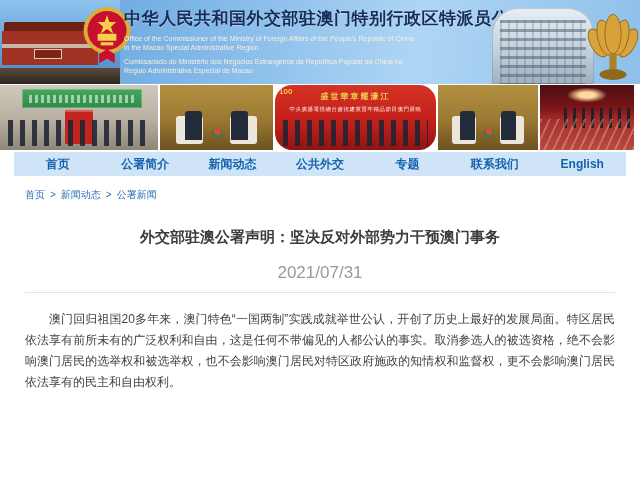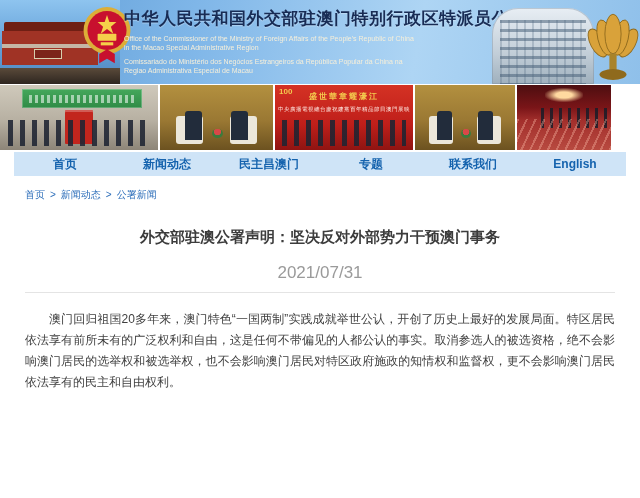--- a/index.html
+++ b/index.html
@@ -40,21 +40,21 @@
     background:repeating-linear-gradient(90deg,rgba(255,255,255,.55) 0 3px,rgba(255,255,255,0) 3px 6px);}
   .photo1 .red-box{position:absolute;left:41%;bottom:10%;width:18%;height:52%;background:#c2251d;border-radius:1px;
     box-shadow:inset 0 2px 0 rgba(255,255,255,.25);}
   .photo2{width:113px;background:linear-gradient(180deg,#b3903f 0%,#9a7833 55%,#6c5220 100%);}
   .photo4{width:100px;background:linear-gradient(180deg,#b3903f 0%,#9a7833 55%,#6c5220 100%);}
   .chair{position:absolute;bottom:10%;width:24%;height:42%;background:#ece7da;border-radius:3px;}
   .chair.l{left:14%;} .chair.r{right:14%;}
   .sitter{position:absolute;bottom:16%;width:15%;height:44%;background:#222c3b;border-radius:3px 3px 0 0;}
   .sitter.l{left:22%;} .sitter.r{right:22%;}
   .flowers{position:absolute;left:46%;bottom:18%;width:10%;height:14%;background:radial-gradient(circle at 50% 30%,#d84848 0 40%,#3c7a3c 45% 100%);border-radius:50%;}
-  .photo3{width:138px;background:linear-gradient(180deg,#d43224 0%,#c01f1a 60%,#8f1412 100%);}
+  .photo3{width:161px;background:linear-gradient(180deg,#d43224 0%,#c01f1a 60%,#8f1412 100%);border-radius:17px;}
   .p3-logo{position:absolute;left:4px;top:2px;font-size:8px;font-weight:bold;color:#f3c94e;}
   .p3-title{position:absolute;top:6px;left:0;right:0;text-align:center;font-size:8px;font-weight:bold;color:#f3c94e;letter-spacing:2px;}
   .p3-sub{position:absolute;top:21px;left:0;right:0;text-align:center;font-size:5.5px;color:#ffe9e2;letter-spacing:.5px;}
   .crowd{position:absolute;bottom:6%;left:5%;right:5%;height:40%;
     background:repeating-linear-gradient(90deg,rgba(30,36,50,.88) 0 5px,rgba(0,0,0,0) 5px 12px);}
   .photo5{width:94px;background:linear-gradient(180deg,#4d0e10 0%,#7a1518 35%,#a32f2c 55%,#b84a40 100%);}
   .photo5 .lamp{position:absolute;left:30%;top:4%;width:40%;height:22%;background:radial-gradient(ellipse at center,#ffd9a0 0 30%,rgba(255,217,160,0) 75%);}
   .photo5 .carpet{position:absolute;bottom:0;left:0;right:0;height:48%;
     background:repeating-linear-gradient(115deg,rgba(255,190,170,.35) 0 2px,rgba(0,0,0,0) 2px 8px);}
   .photo5 .guests{position:absolute;right:4%;top:36%;width:70%;height:30%;
@@ -160,22 +160,23 @@
     </div>
     <div class="photo photo5">
       <div class="lamp"></div>
       <div class="guests"></div>
       <div class="carpet"></div>
     </div>
   </div>
 
   <nav class="nav">
     <a>首页</a>
+    <a>公署简介</a>
     <a>新闻动态</a>
-    <a>民主昌澳门</a>
+    <a>公共外交</a>
     <a>专题</a>
     <a>联系我们</a>
     <a>English</a>
   </nav>
 
   <div class="breadcrumb">
     <a>首页</a><span class="sep">&gt;</span><a>新闻动态</a><span class="sep">&gt;</span><a>公署新闻</a>
   </div>
 
   <main class="article">

